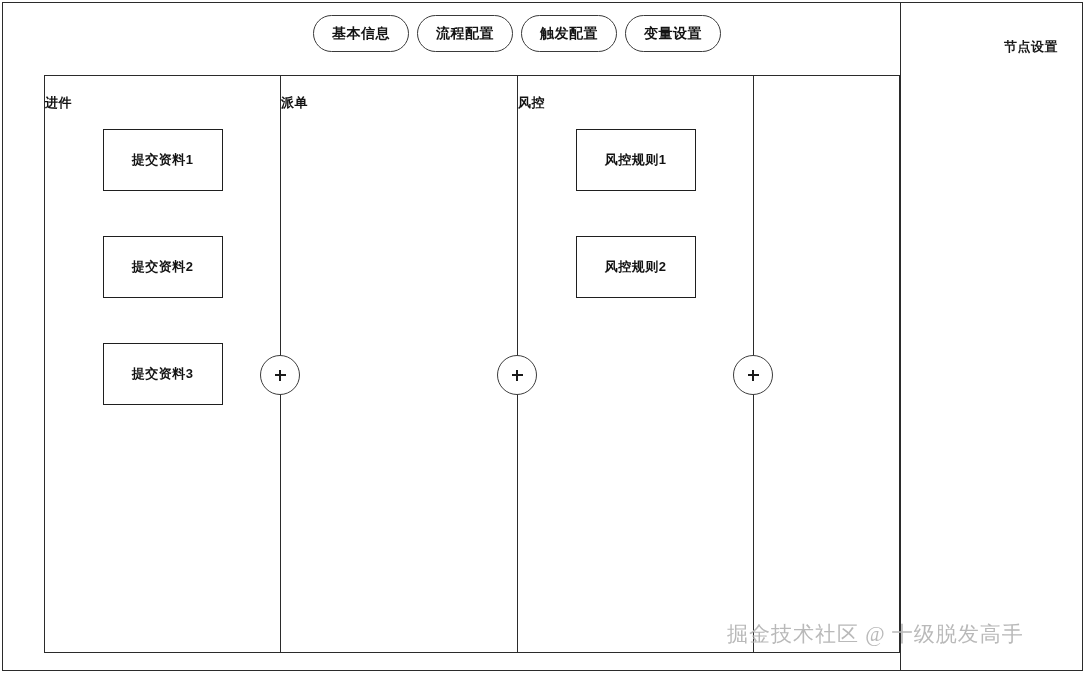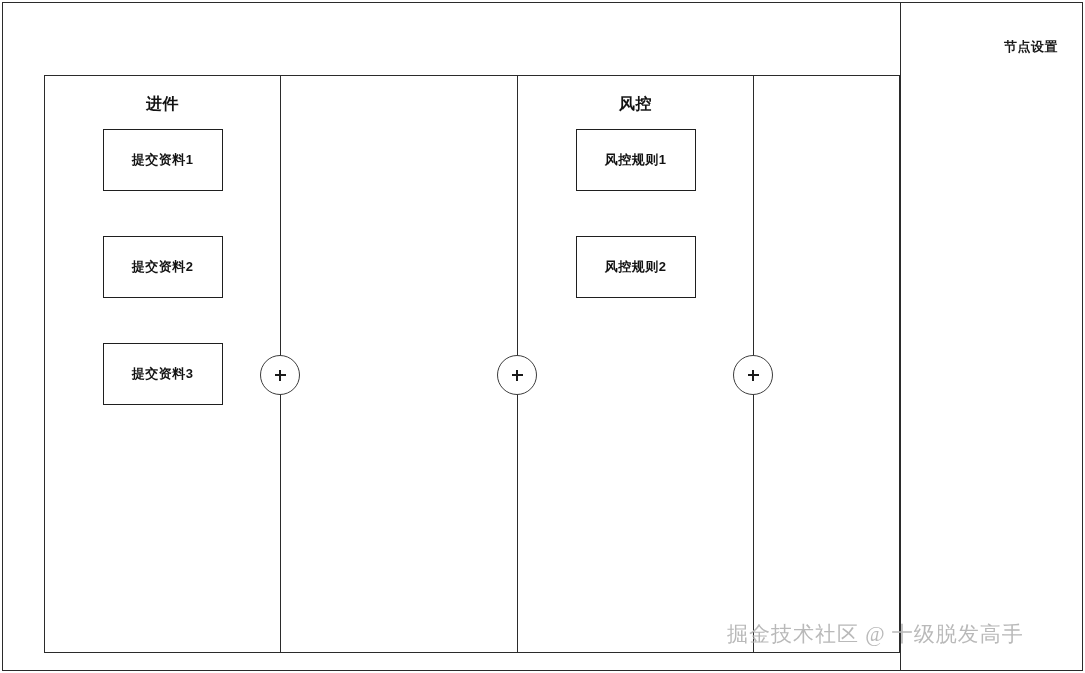--- a/index.html
+++ b/index.html
@@ -116,22 +116,21 @@
     width: 1px;
     height: 100%;
     background: #2b2b2b;
   }
 
   .stage-title {
     position: absolute;
     top: 18px;
     left: 0;
     width: 100%;
-    text-align: center;
-    font-size: 16px;
+    font-size: 13px;
     font-weight: bold;
     color: #121212;
     letter-spacing: 0.5px;
   }
 
   .node-list {
     position: absolute;
     top: 53px;
     left: 0;
     width: 100%;
@@ -206,20 +205,34 @@
     pointer-events: none;
   }
 </style>
 </head>
 <body>
 
 <div id="app">
 
   <div class="page-frame"></div>
 
+  <div class="tab-bar">
+    <div class="tab-pill">
+      <span>基本信息</span>
+    </div>
+    <div class="tab-pill">
+      <span>流程配置</span>
+    </div>
+    <div class="tab-pill">
+      <span>触发配置</span>
+    </div>
+    <div class="tab-pill">
+      <span>变量设置</span>
+    </div>
+  </div>
 
   <div class="flow-canvas">
 
     <div class="stage-divider" style="left:235px"></div>
     <div class="stage-divider" style="left:472px"></div>
     <div class="stage-divider" style="left:708px"></div>
 
     <div class="stage-col" style="left:0px;width:235px">
       <div class="stage-title">进件</div>
       <div class="node-list">
@@ -229,20 +242,21 @@
         <div class="node-card">
           <span>提交资料2</span>
         </div>
         <div class="node-card">
           <span>提交资料3</span>
         </div>
       </div>
     </div>
 
     <div class="stage-col" style="left:236px;width:236px">
+      <div class="stage-title">派单</div>
     </div>
 
     <div class="stage-col" style="left:473px;width:235px">
       <div class="stage-title">风控</div>
       <div class="node-list">
         <div class="node-card">
           <span>风控规则1</span>
         </div>
         <div class="node-card">
           <span>风控规则2</span>

